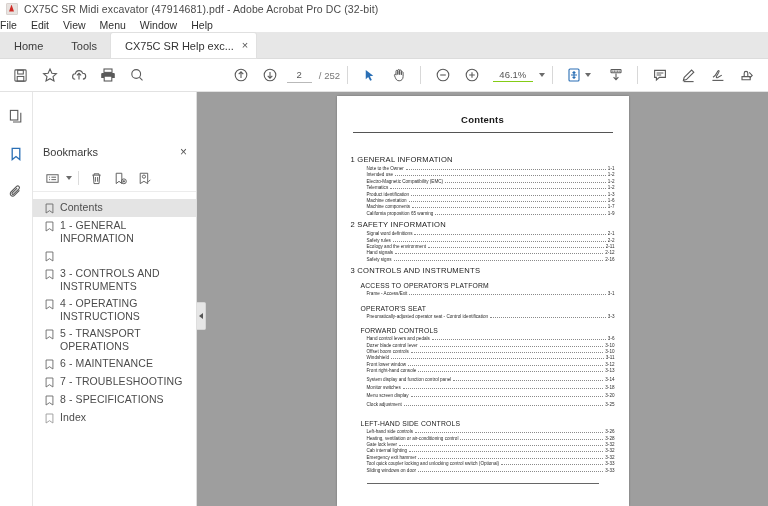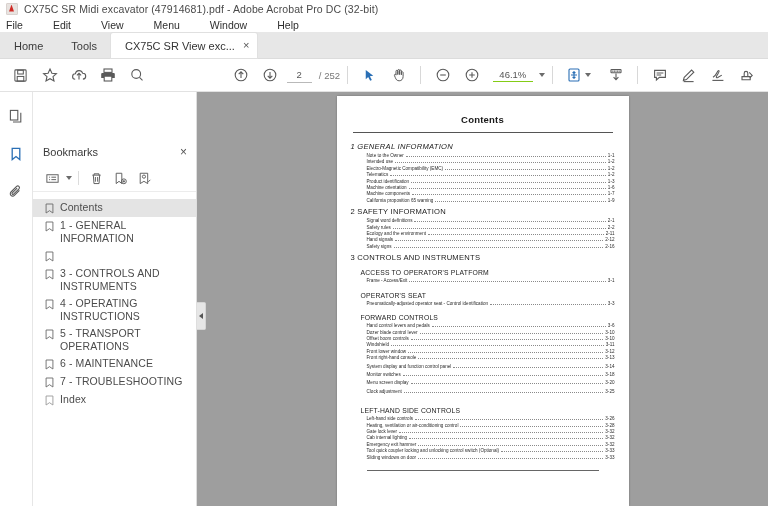--- a/index.html
+++ b/index.html
@@ -13,21 +13,21 @@
 
   
   .titlebar{height:17px;background:#ffffff;display:flex;align-items:center;padding-left:6px;flex:0 0 auto;}
   .acro-logo{width:10px;height:10px;background:#e8e3e0;border:1px solid #d9d2cf;border-radius:1px;
              position:relative;margin-right:6px;flex:0 0 auto;}
   .acro-logo:after{content:"";position:absolute;left:2px;top:1px;width:5px;height:7px;background:#cf2a25;
              clip-path:polygon(50% 0,100% 100%,0 100%);}
   .title-text{font-size:10.5px;color:#4a4a4a;white-space:nowrap;letter-spacing:0.1px;}
 
   
-  .menubar{height:15px;background:#fff;display:flex;align-items:center;padding-left:6px;gap:16px;flex:0 0 auto;}
+  .menubar{height:15px;background:#fff;display:flex;align-items:center;gap:0px;flex:0 0 auto;}
   .menu-item{font-size:10.5px;color:#303030;padding:0 8px 0 0;margin-right:6px;cursor:default;white-space:nowrap;}
 
   
   .tabstrip{height:26px;background:#e7e7e7;display:flex;align-items:flex-end;flex:0 0 auto;
             border-bottom:1px solid #dcdcdc;position:relative;}
   .tab{height:25px;display:flex;align-items:center;justify-content:center;font-size:11px;color:#333;
        padding:0 14px;white-space:nowrap;cursor:default;}
   .tab.plain{color:#3b3b3b;}
   .tab.doc{background:#fff;border-top-left-radius:2px;border-top-right-radius:2px;
            padding:0 8px 0 14px;gap:8px;color:#333;min-width:105px;box-shadow:0 0 0 1px #e0e0e0;}
@@ -84,21 +84,21 @@
   .viewer{flex:1 1 auto;background:#9e9e9e;position:relative;min-width:0;display:flex;justify-content:center;}
   .page{width:292px;background:#fff;margin-top:4px;box-shadow:0 0 2px rgba(0,0,0,.28);
         position:relative;padding:0;}
 
   
   .pg-title{text-align:center;font-family:"Liberation Sans",sans-serif;font-weight:bold;font-size:9.5px;
             color:#1a1a1a;margin-top:18px;letter-spacing:0.2px;}
   .pg-rule{height:1px;background:#555;margin:7px 16px 0 16px;}
   .toc{padding:9px 14px 0 14px;}
   .h1{font-size:7.6px;color:#1a1a1a;letter-spacing:0.25px;margin-top:3px;white-space:nowrap;}
-  .h1:first-child{margin-top:0;font-style:italic;}
+  .h1:first-child{margin-top:13px;}
   .h2{font-size:6.8px;color:#1a1a1a;letter-spacing:0.2px;margin:7px 0 1px 10px;white-space:nowrap;}
   .row{display:flex;align-items:baseline;font-size:4.6px;color:#2b2b2b;margin-left:16px;line-height:6.4px;
        white-space:nowrap;}
   .row .nm{flex:0 0 auto;}
   .row .dots{flex:1 1 auto;border-bottom:1px dotted #8a8a8a;margin:0 2px 1px 2px;height:1px;}
   .row .pn{flex:0 0 auto;color:#2b2b2b;}
   .grp{margin-top:2px;}
   .botrule{height:1px;background:#666;margin:9px 16px 0 16px;}
 </style>
 </head>
@@ -117,21 +117,21 @@
     <div class="menu-item">View</div>
     <div class="menu-item">Menu</div>
     <div class="menu-item">Window</div>
     <div class="menu-item">Help</div>
   </div>
 
   <div class="tabstrip">
     <div class="tab plain">Home</div>
     <div class="tab plain">Tools</div>
     <div class="tab doc">
-      <span>CX75C SR View exc...</span>
+      <span>CX75C SR Help exc...</span>
       <span class="tab-close">×</span>
     </div>
   </div>
 
   <div class="toolbar">
     <div class="tb-btn">
       <svg width="15" height="15" viewBox="0 0 16 16" fill="none" stroke="#5a5a5a" stroke-width="1.1">
         <rect x="2" y="2" width="12" height="12" rx="1"></rect>
         <rect x="5" y="2.4" width="6" height="4"></rect>
           <rect x="4.5" y="9" width="7" height="5"></rect>
@@ -376,20 +376,28 @@
         <div class="bm-item">
           <span class="bm-ico">
             <svg width="9" height="11" viewBox="0 0 10 12" fill="none" stroke="#6a6a6a" stroke-width="1">
                 <path d="M1.2 1h7.6v10L5 8.4 1.2 11z"></path>
               </svg>
           </span>
           <span class="bm-label">7 - TROUBLESHOOTING</span>
         </div>
         <div class="bm-item">
           <span class="bm-ico">
+            <svg width="9" height="11" viewBox="0 0 10 12" fill="none" stroke="#6a6a6a" stroke-width="1">
+                <path d="M1.2 1h7.6v10L5 8.4 1.2 11z"></path>
+              </svg>
+          </span>
+          <span class="bm-label">8 - SPECIFICATIONS</span>
+        </div>
+        <div class="bm-item">
+          <span class="bm-ico">
             <svg width="9" height="11" viewBox="0 0 10 12" fill="none" stroke="#9a9a9a" stroke-width="1">
                 <path d="M1.2 1h7.6v10L5 8.4 1.2 11z"></path>
               </svg>
           </span>
           <span class="bm-label">Index</span>
         </div>
       </div>
     </div>
 
     <div class="viewer">

